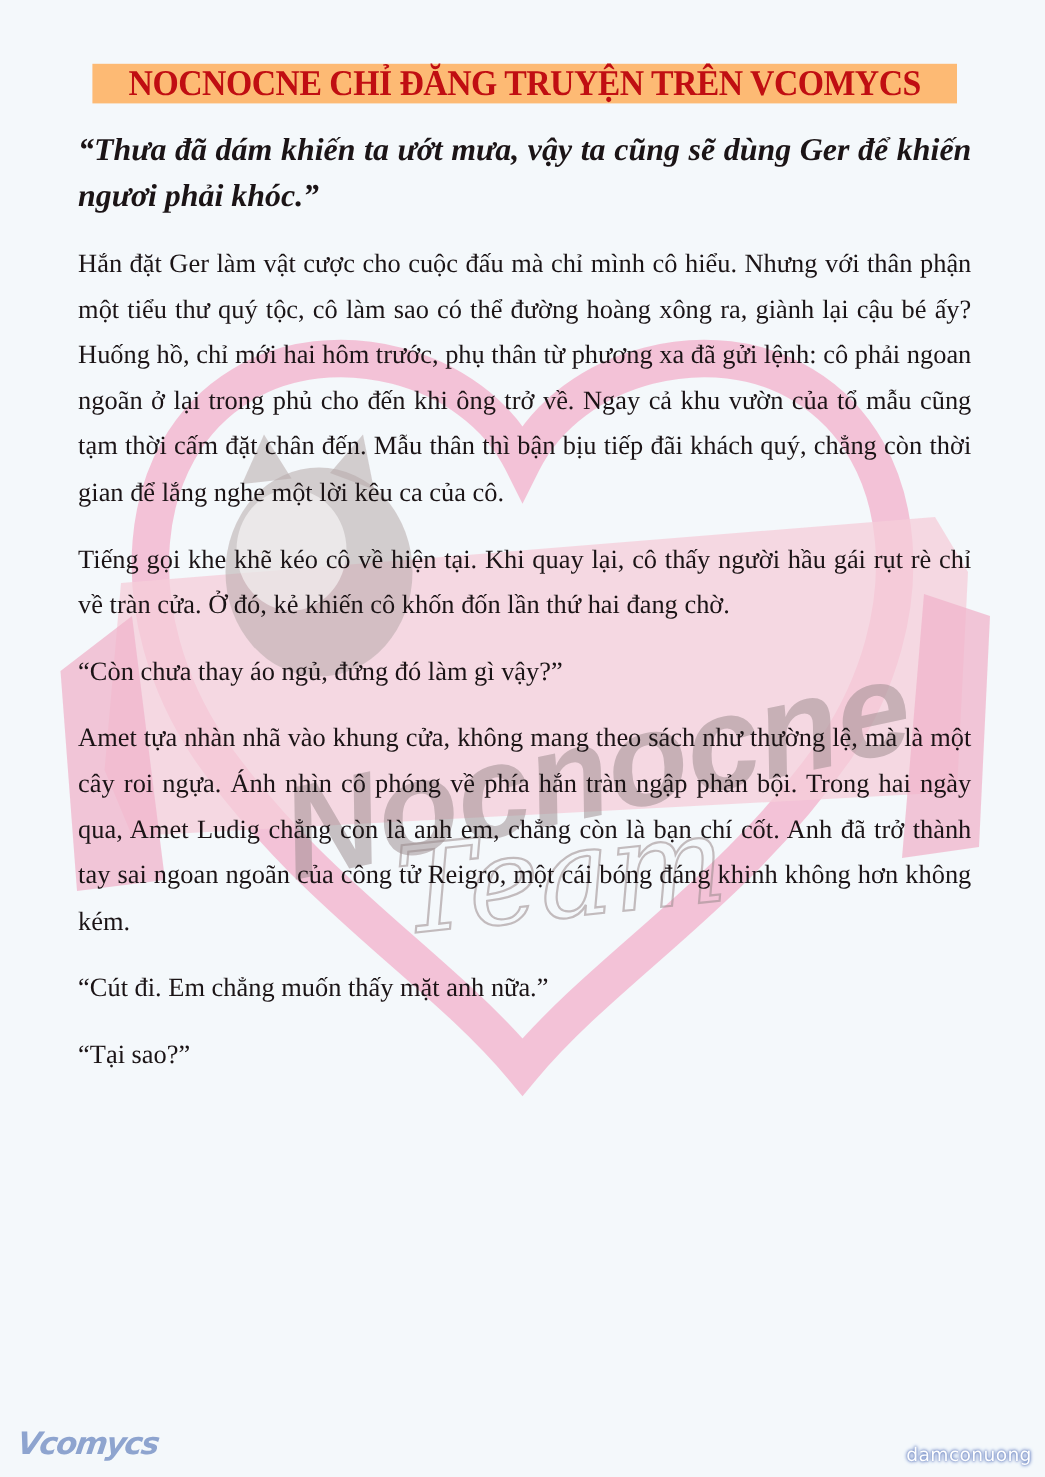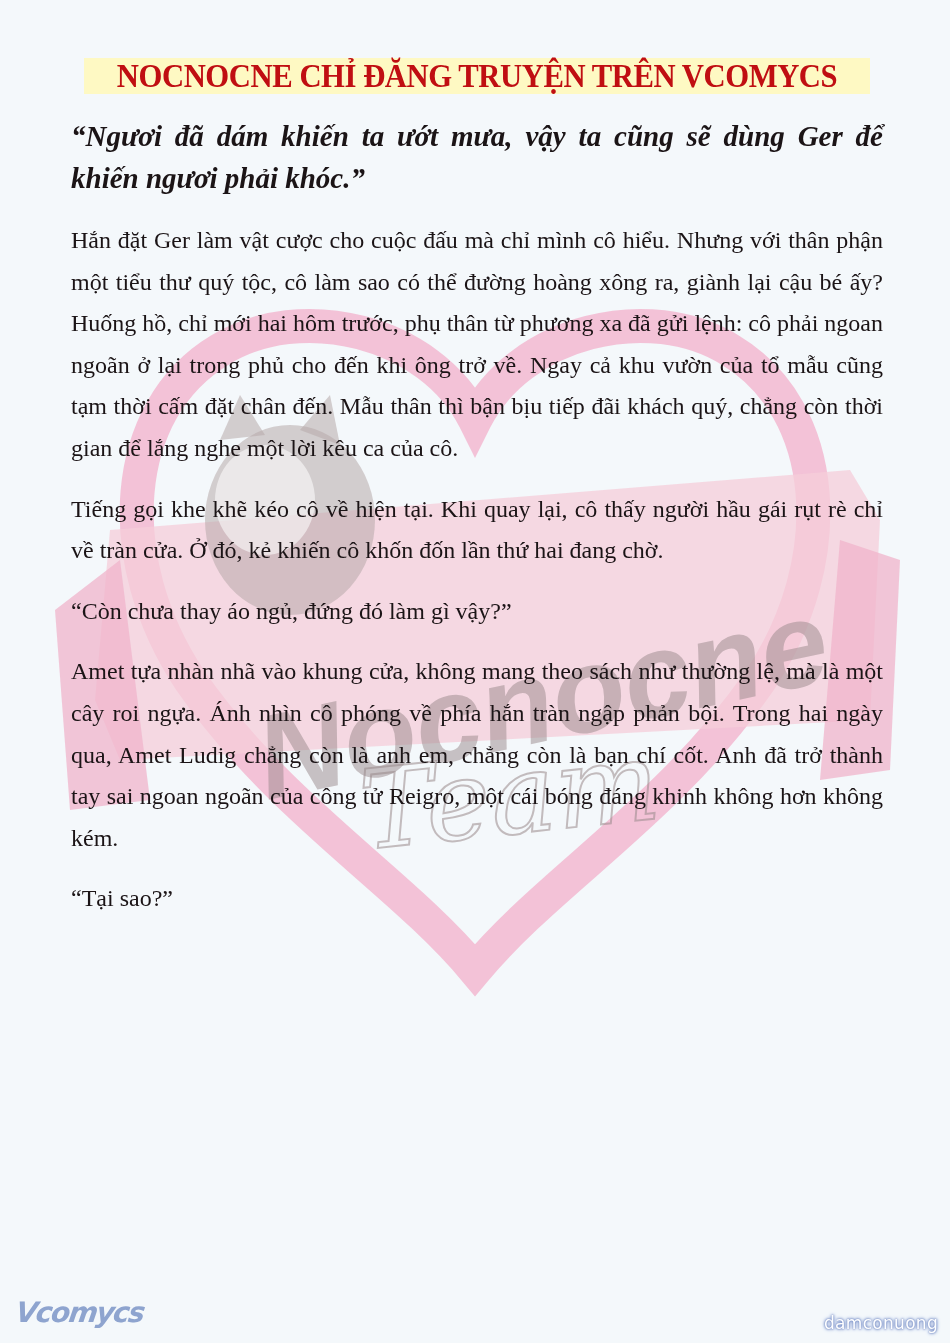--- a/index.html
+++ b/index.html
@@ -18,21 +18,21 @@
     width: 950px; height: 1343px;
     pointer-events: none;
     z-index: 0;
   }
   .banner {
     position: absolute;
     top: 58px;
     left: 84px;
     width: 786px;
     height: 36px;
-    background: #fef9c3;
+    background: #fdba74;
     z-index: 1;
   }
   .banner-text {
     display: block;
     text-align: center;
     font-family: "Liberation Serif", serif;
     font-weight: bold;
     font-size: 33px;
     line-height: 38px;
     letter-spacing: -0.5px;
@@ -108,22 +108,23 @@
 
   <text x="250" y="760" font-family="Liberation Sans, sans-serif" font-weight="bold" font-style="italic" font-size="120" fill="#9a8a8c" opacity="0.5" transform="rotate(-12 450 700)">Nocnocne</text>
   <text x="360" y="840" font-family="DejaVu Serif, serif" font-style="italic" font-size="110" fill="none" stroke="#9a8a8c" stroke-width="2" opacity="0.55" transform="rotate(-6 450 800)">Team</text>
 </svg>
 
 <div class="banner">
   <span class="banner-text">NOCNOCNE CHỈ ĐĂNG TRUYỆN TRÊN VCOMYCS</span>
 </div>
 
 <div class="content">
-  <p class="para italic">“Ngươi đã dám khiến ta ướt mưa, vậy ta cũng sẽ dùng Ger để khiến ngươi phải khóc.”</p>
+  <p class="para italic">“Thưa đã dám khiến ta ướt mưa, vậy ta cũng sẽ dùng Ger để khiến ngươi phải khóc.”</p>
   <p class="para">Hắn đặt Ger làm vật cược cho cuộc đấu mà chỉ mình cô hiểu. Nhưng với thân phận một tiểu thư quý tộc, cô làm sao có thể đường hoàng xông ra, giành lại cậu bé ấy? Huống hồ, chỉ mới hai hôm trước, phụ thân từ phương xa đã gửi lệnh: cô phải ngoan ngoãn ở lại trong phủ cho đến khi ông trở về. Ngay cả khu vườn của tổ mẫu cũng tạm thời cấm đặt chân đến. Mẫu thân thì bận bịu tiếp đãi khách quý, chẳng còn thời gian để lắng nghe một lời kêu ca của cô.</p>
   <p class="para">Tiếng gọi khe khẽ kéo cô về hiện tại. Khi quay lại, cô thấy người hầu gái rụt rè chỉ về tràn cửa. Ở đó, kẻ khiến cô khốn đốn lần thứ hai đang chờ.</p>
   <p class="para">“Còn chưa thay áo ngủ, đứng đó làm gì vậy?”</p>
   <p class="para">Amet tựa nhàn nhã vào khung cửa, không mang theo sách như thường lệ, mà là một cây roi ngựa. Ánh nhìn cô phóng về phía hắn tràn ngập phản bội. Trong hai ngày qua, Amet Ludig chẳng còn là anh em, chẳng còn là bạn chí cốt. Anh đã trở thành tay sai ngoan ngoãn của công tử Reigro, một cái bóng đáng khinh không hơn không kém.</p>
+  <p class="para">“Cút đi. Em chẳng muốn thấy mặt anh nữa.”</p>
   <p class="para">“Tại sao?”</p>
 </div>
 
 <div class="footer-logo">Vcomycs</div>
 <div class="footer-credit">damconuong</div>
 
 </body></html>

